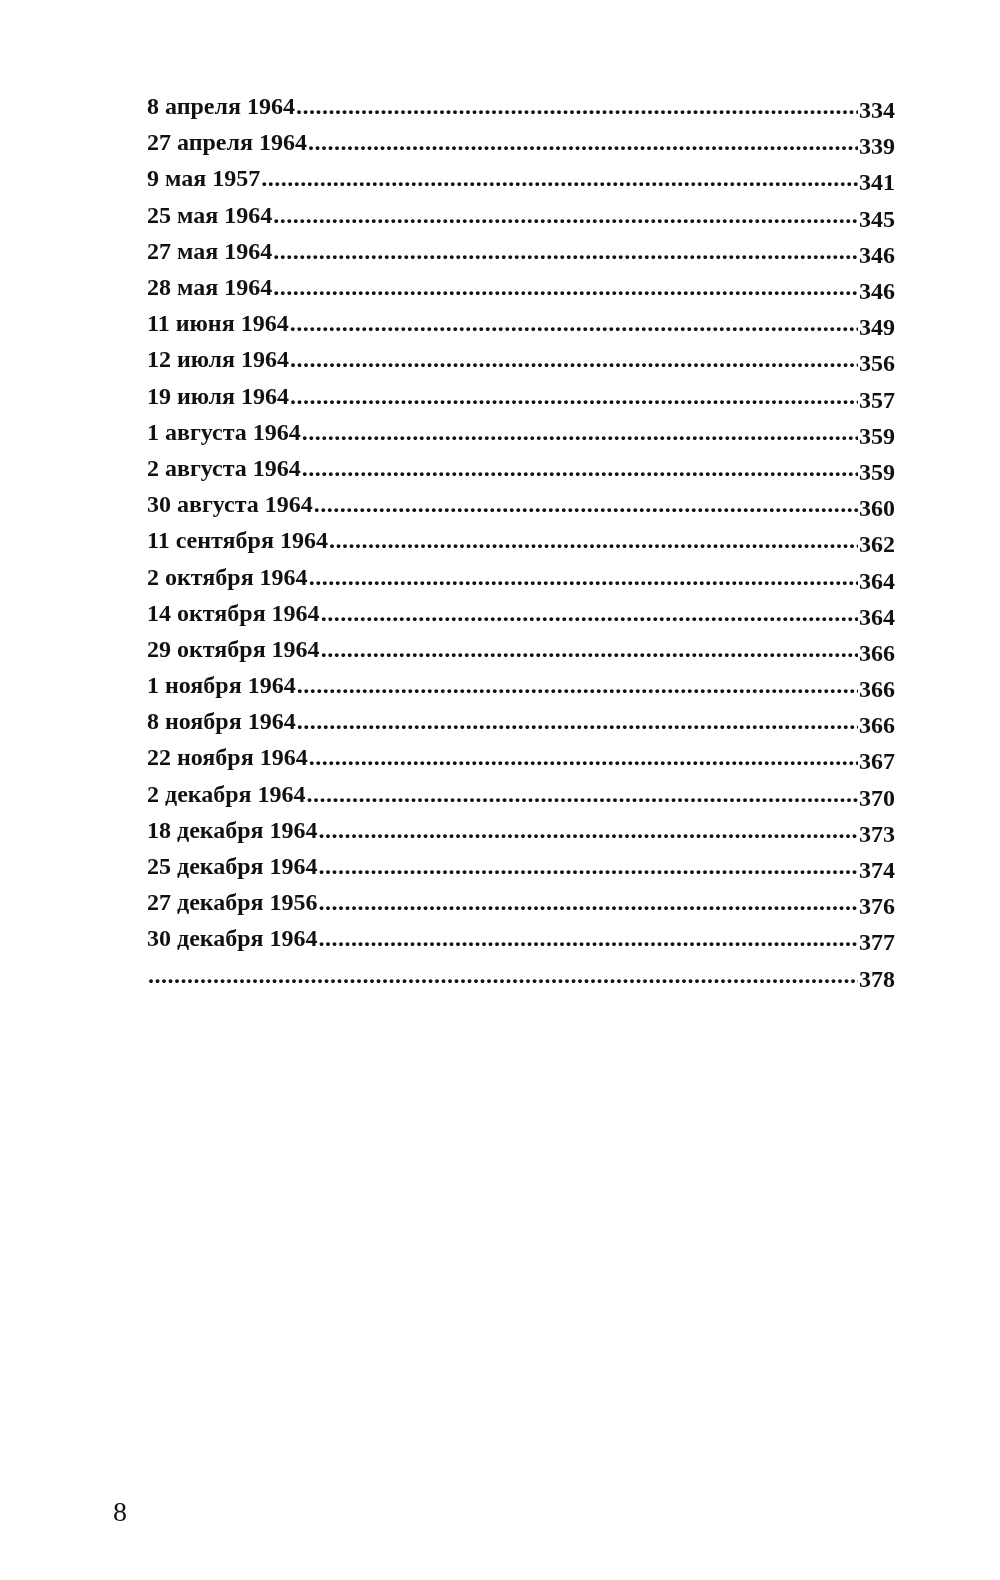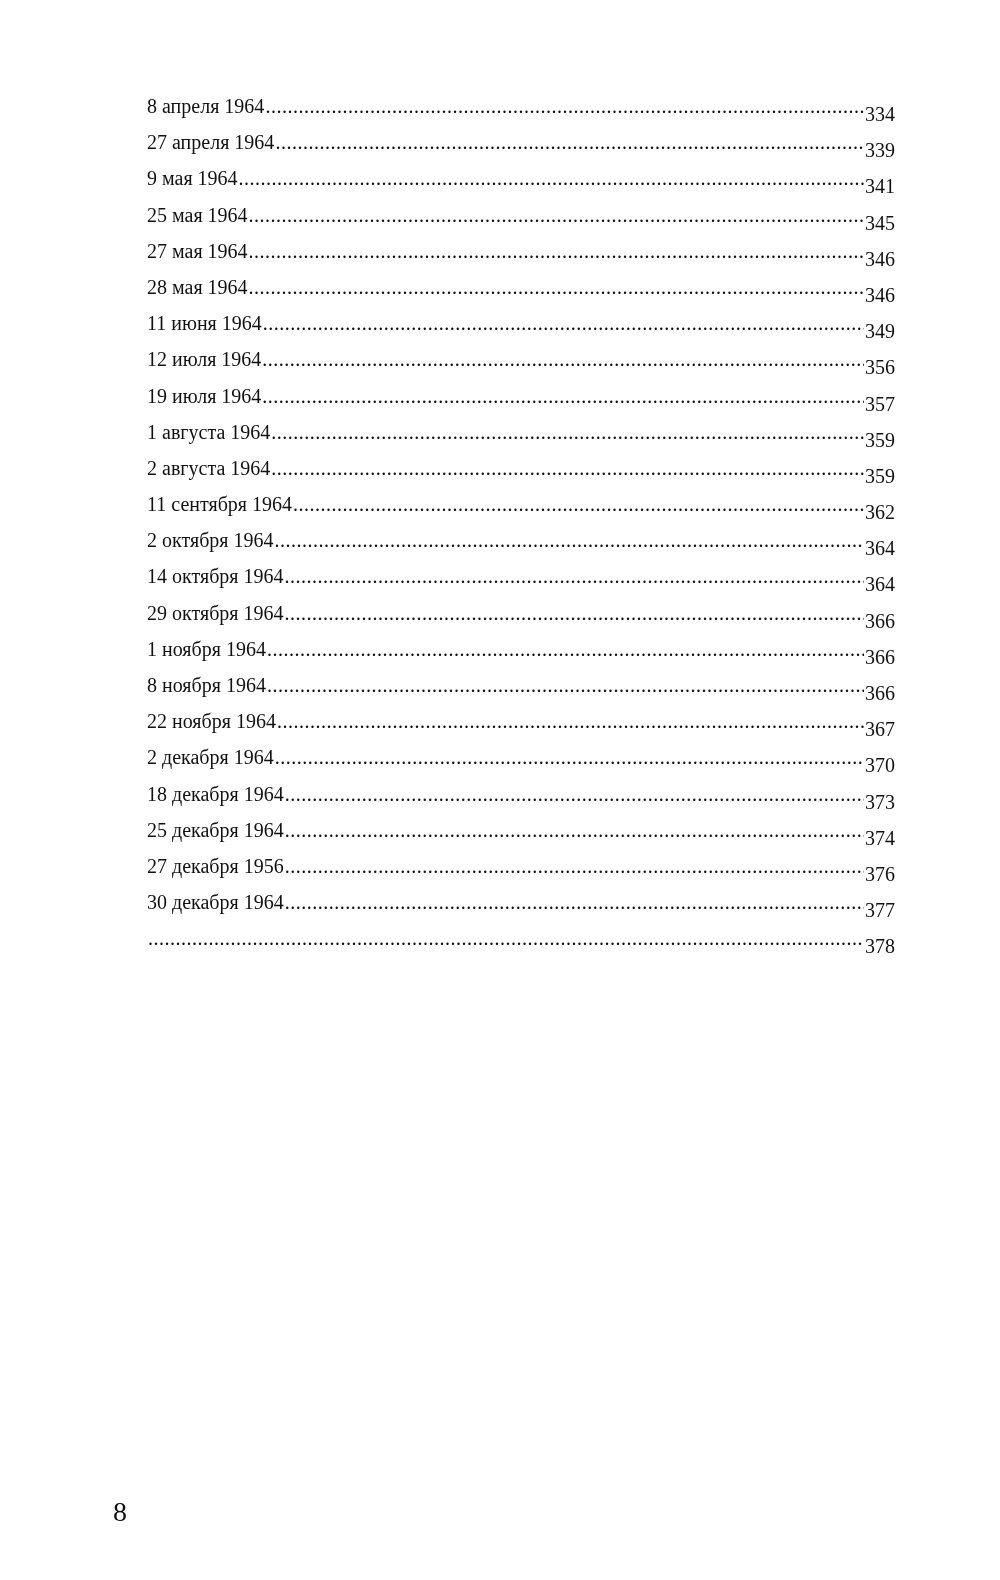--- a/index.html
+++ b/index.html
@@ -16,26 +16,27 @@
       color: #111111;
     }
     .toc {
       position: absolute;
       left: 147px;
       top: 88px;
       width: 748px;
     }
     .toc-row {
       display: flex;
-      align-items: flex-start;
+      align-items: center;
       height: 36.2px;
-      font-size: 20px;
+      font-size: 24px;
       line-height: 36px;
       white-space: nowrap;
       overflow: hidden;
+      font-weight: bold;
     }
     .toc-title {
       flex: 0 0 auto;
     }
     .toc-leader {
       flex: 1 1 auto;
       overflow: hidden;
       white-space: nowrap;
       margin: 0 1px;
       position: relative;
@@ -65,21 +66,21 @@
       <span class="toc-title">8 апреля 1964 </span>
       <span class="toc-leader"></span>
       <span class="toc-page">334</span>
     </div>
   <div class="toc-row">
       <span class="toc-title">27 апреля 1964 </span>
       <span class="toc-leader"></span>
       <span class="toc-page">339</span>
     </div>
   <div class="toc-row">
-      <span class="toc-title">9 мая 1964</span>
+      <span class="toc-title">9 мая 1957</span>
       <span class="toc-leader"></span>
       <span class="toc-page">341</span>
     </div>
   <div class="toc-row">
       <span class="toc-title">25 мая 1964</span>
       <span class="toc-leader"></span>
       <span class="toc-page">345</span>
     </div>
   <div class="toc-row">
       <span class="toc-title">27 мая 1964</span>
@@ -108,20 +109,25 @@
     </div>
   <div class="toc-row">
       <span class="toc-title">1 августа 1964 </span>
       <span class="toc-leader"></span>
       <span class="toc-page">359</span>
     </div>
   <div class="toc-row">
       <span class="toc-title">2 августа 1964 </span>
       <span class="toc-leader"></span>
       <span class="toc-page">359</span>
+    </div>
+  <div class="toc-row">
+      <span class="toc-title">30 августа 1964 </span>
+      <span class="toc-leader"></span>
+      <span class="toc-page">360</span>
     </div>
   <div class="toc-row">
       <span class="toc-title">11 сентября 1964</span>
       <span class="toc-leader"></span>
       <span class="toc-page">362</span>
     </div>
   <div class="toc-row">
       <span class="toc-title">2 октября 1964</span>
       <span class="toc-leader"></span>
       <span class="toc-page">364</span>

